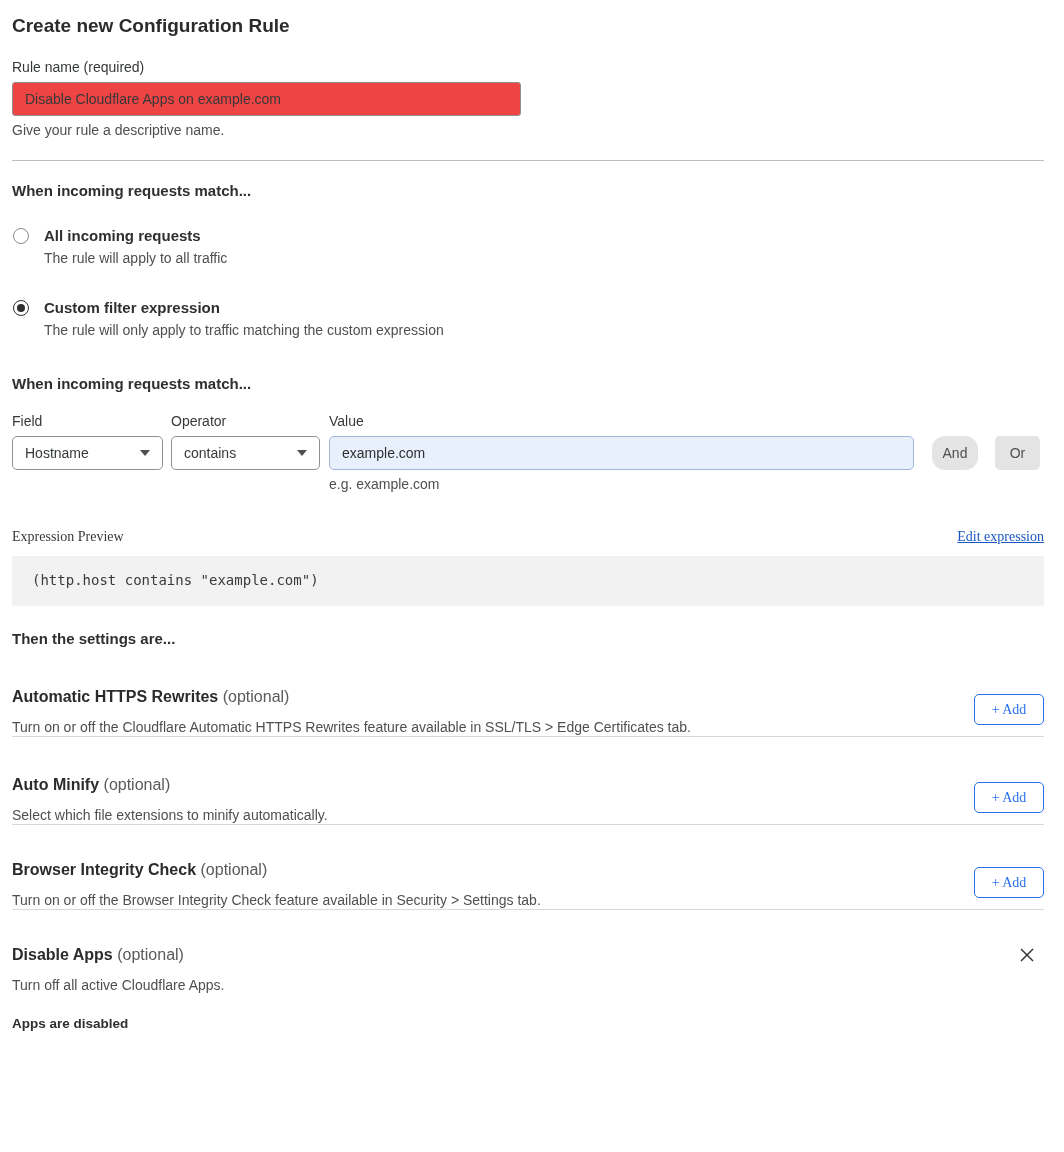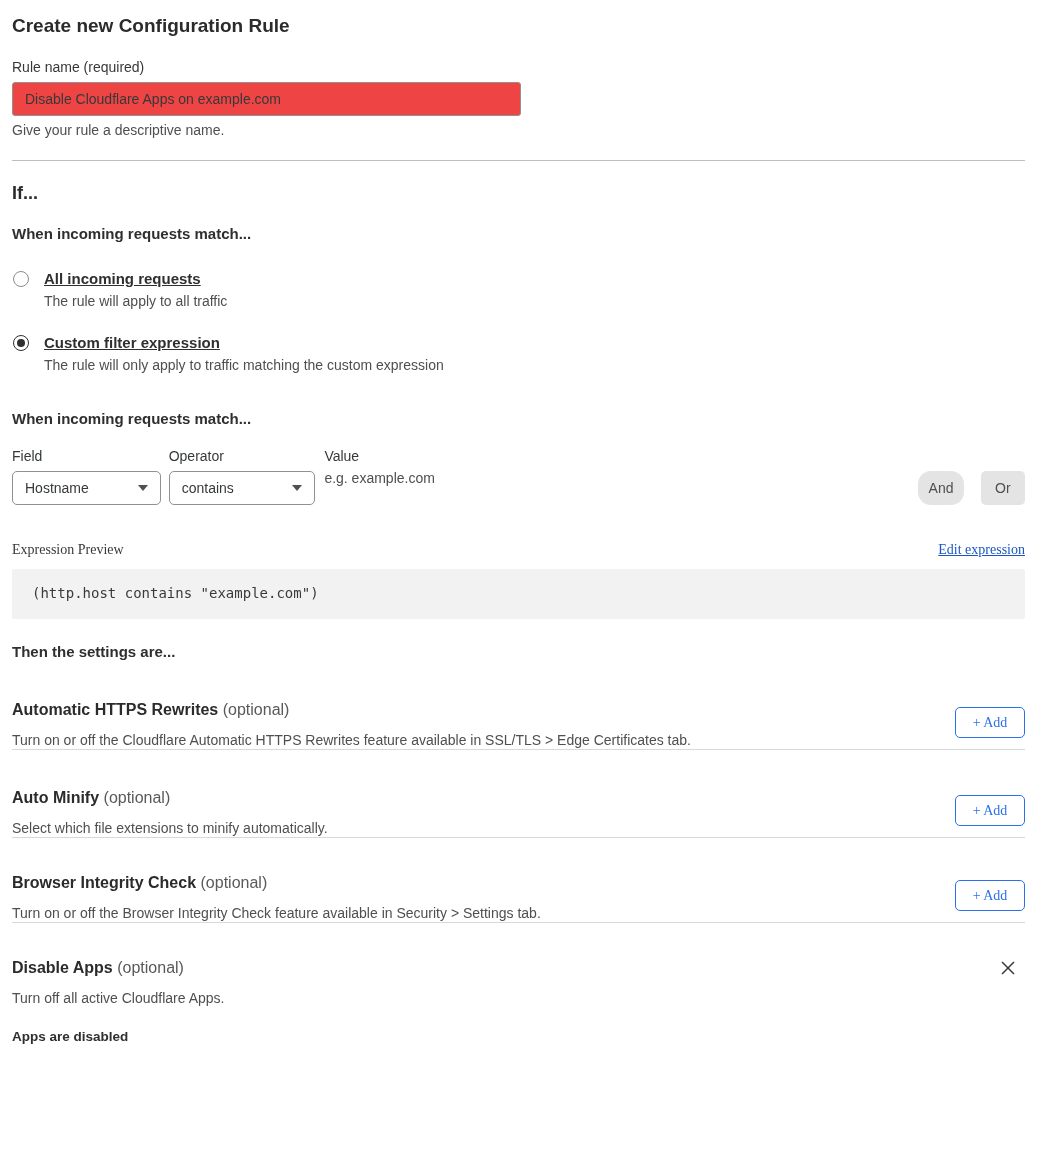--- a/index.html
+++ b/index.html
@@ -4,21 +4,21 @@
 <style>
   * { box-sizing: border-box; }
   html, body { margin: 0; padding: 0; }
   body {
     width: 1064px; height: 1152px;
     background: #ffffff;
     font-family: "Liberation Sans", sans-serif;
     color: #36393a;
     overflow: hidden;
   }
-  .container { padding: 14px 39px 0 12px; }
+  .container { padding: 14px 20px 0 12px; }
 
   .page-title {
     font-size: 19px; line-height: 24px; font-weight: bold;
     color: #2b2b2b; margin: 0;
   }
 
   .field-label { font-size: 14px; line-height: 16px; color: #36393a; }
   .rule-name-label { margin-top: 21px; }
 
   .text-input {
@@ -30,34 +30,34 @@
   }
   .helper-text { font-size: 14px; line-height: 16px; color: #4f4f4f; margin-top: 6px; }
 
   hr.top-divider { border: none; border-top: 1px solid #bfbfbf; margin: 22px 0 0 0; }
   hr.section-divider { border: none; border-top: 1px solid #d9d9d9; margin: 0; }
 
   .if-heading { font-size: 18px; line-height: 22px; font-weight: bold; color: #2b2b2b; margin-top: 21px; }
   .sub-heading { font-size: 15px; line-height: 18px; font-weight: bold; color: #2f2f2f; margin-top: 21px; }
 
   .radio-option { display: flex; align-items: flex-start; margin-top: 27px; cursor: pointer; }
-  .radio-option + .radio-option { margin-top: 25px; }
+  .radio-option + .radio-option { margin-top: 33px; }
   .radio-circle {
     width: 16px; height: 16px; border-radius: 50%;
     border: 1.5px solid #8c8c8c; margin: 1px 0 0 1px;
     flex: 0 0 auto; position: relative; background: #fff;
   }
   .radio-option.selected .radio-circle { border-color: #2f2f2f; }
   .radio-option.selected .radio-circle::after {
     content: ""; position: absolute; left: 50%; top: 50%;
     width: 8px; height: 8px; border-radius: 50%; background: #2f2f2f;
     transform: translate(-50%, -50%);
   }
   .radio-texts { margin-left: 15px; }
-  .radio-title { font-size: 15px; line-height: 17px; font-weight: bold; color: #2f2f2f; text-decoration: underline; }
+  .radio-title { font-size: 15px; line-height: 17px; font-weight: bold; color: #2f2f2f; }
   .radio-desc { font-size: 14px; line-height: 16px; color: #4f4f4f; margin-top: 6px; }
 
   .builder-heading { margin-top: 37px; }
   .builder-row { display: flex; align-items: flex-start; margin-top: 20px; }
   .col-field { width: 151px; }
   .col-operator { width: 149px; margin-left: 8px; }
   .col-value { width: 585px; margin-left: 9px; }
 
   .select-box {
     margin-top: 7px; height: 34px; border: 1px solid #919191; border-radius: 5px;
@@ -127,21 +127,20 @@
 <div class="container">
 
   <h1 class="page-title">Create new Configuration Rule</h1>
 
   <div class="field-label rule-name-label">Rule name (required)</div>
   <input class="text-input" type="text" value="Disable Cloudflare Apps on example.com" style="">
   <div class="helper-text">Give your rule a descriptive name.</div>
 
   <hr class="top-divider">
 
-  <div class="if-heading">If...</div>
   <div class="sub-heading">When incoming requests match...</div>
 
   <div class="radio-option">
     <span class="radio-circle"></span>
     <span class="radio-texts">
       <div class="radio-title">All incoming requests</div>
       <div class="radio-desc">The rule will apply to all traffic</div>
     </span>
   </div>
 
@@ -165,20 +164,21 @@
     </div>
     <div class="col-operator">
       <div class="field-label">Operator</div>
       <div class="select-box">
         <span>contains</span>
         <span class="caret-down"></span>
       </div>
     </div>
     <div class="col-value">
       <div class="field-label">Value</div>
+      <input class="value-input" type="text" value="example.com" style="">
       <div class="helper-text">e.g. example.com</div>
     </div>
     <button class="conj-btn btn-and">And</button>
     <button class="conj-btn btn-or">Or</button>
   </div>
 
   <div class="preview-header">
     <span class="preview-label">Expression Preview</span>
     <span class="edit-link">Edit expression</span>
   </div>

